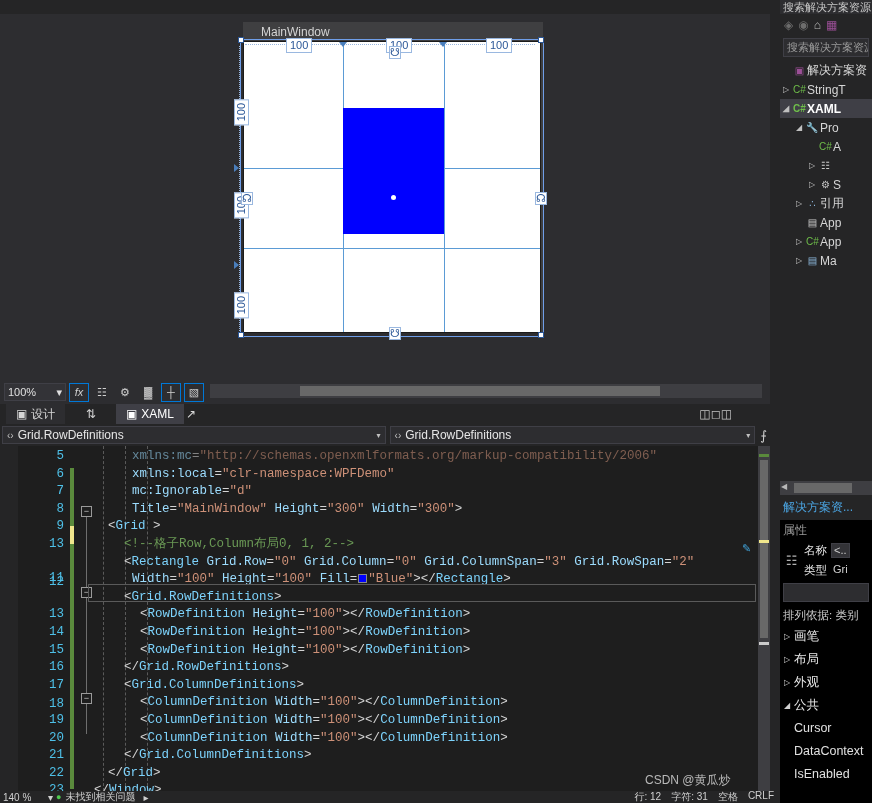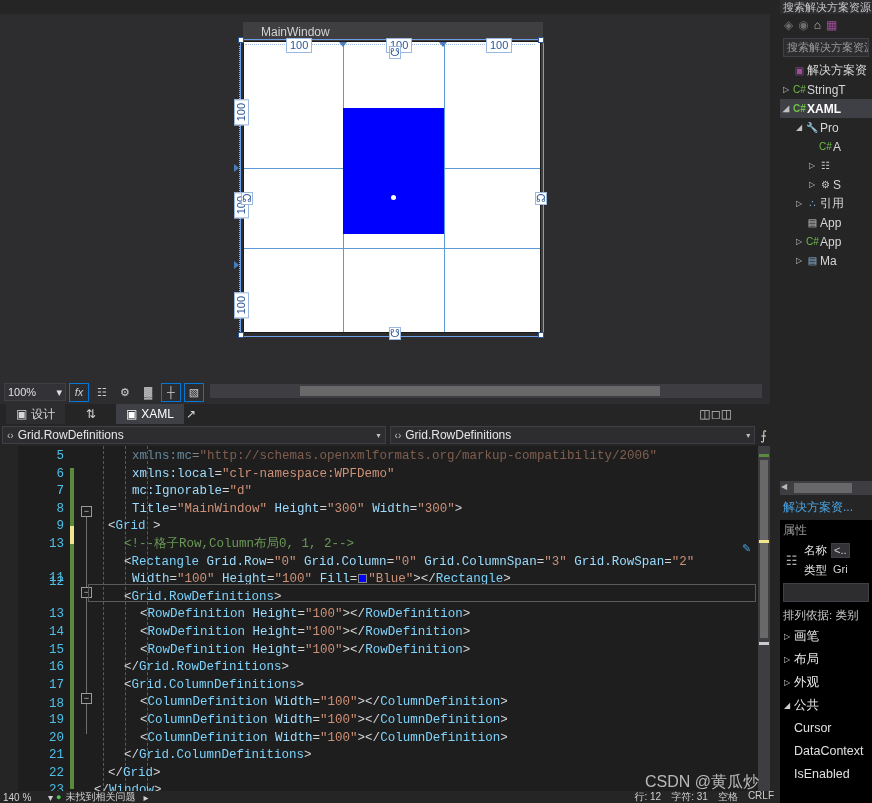--- a/index.html
+++ b/index.html
@@ -261,21 +261,21 @@
     font-size: 10px; color: #d0d0d0; overflow: hidden;
   }
   .sb-item { white-space: nowrap; padding: 0 4px; }
   .sb-zoom { width: 56px; display: flex; align-items: center; justify-content: space-between; padding: 0 3px; }
   .sb-ok { color: #4ec94e; font-size: 9px; }
   .sb-right { margin-left: auto; display: flex; gap: 10px; padding-right: 6px; }
 
   
   .watermark {
     position: absolute; left: 645px; top: 772px; color: #c9c9c9;
-    font-size: 16px; white-space: nowrap; opacity: .9;
+    font-size: 12px; white-space: nowrap; opacity: .9;
   }
   .watermark2 {
     position: absolute; left: 782px; top: 766px; color: #b8b8b8;
     font-size: 14px; white-space: nowrap; opacity: .85;
   }
 </style>
 </head>
 <body>
 
 <div id="app">

